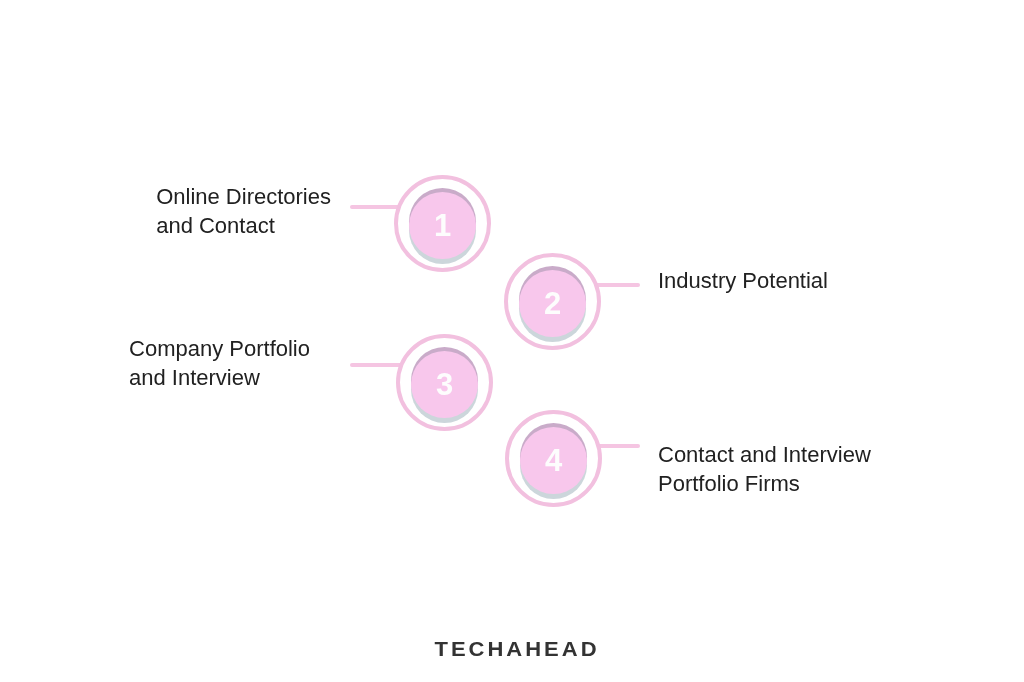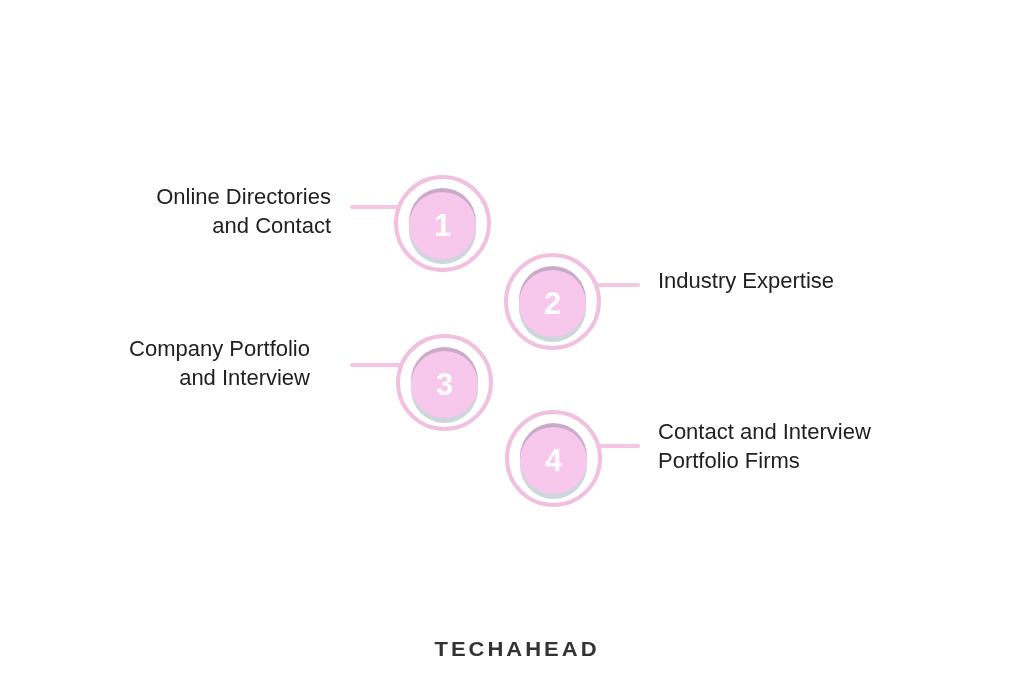--- a/index.html
+++ b/index.html
@@ -85,26 +85,26 @@
 
   
   .step-label {
     position: absolute;
     z-index: 2;
     color: #212121;
     font-size: 22px;
     line-height: 29px;
     white-space: nowrap;
   }
-  .step-label.align-right { text-align: right; }
+  .step-label.align-right { text-align: left; }
   .step-label.align-left  { text-align: left; }
   #label-1 { right: 693px; top: 182px; }
   #label-2 { left: 658px;  top: 266px; }
   #label-3 { right: 714px; top: 334px; }
-  #label-4 { left: 658px;  top: 417px; }
+  #label-4 { left: 658px;  top: 440px; }
 
   
   #brand-logo {
     position: absolute;
     left: 517px;
     top: 637px;
     transform: translateX(-50%) scaleY(0.92);
     color: #333333;
     font-size: 22px;
     font-weight: 700;
@@ -157,21 +157,21 @@
       <span class="step-number">4</span>
     </div>
   </div>
 
   <div class="step-label align-right" id="label-1">
     <span>Online Directories</span><br>
     <span>and Contact</span>
   </div>
 
   <div class="step-label align-left" id="label-2">
-    <span>Industry Expertise</span><br>
+    <span>Industry Potential</span><br>
   </div>
 
   <div class="step-label align-right" id="label-3">
     <span>Company Portfolio</span><br>
     <span>and Interview</span>
   </div>
 
   <div class="step-label align-left" id="label-4">
     <span>Contact and Interview</span><br>
     <span>Portfolio Firms</span>

